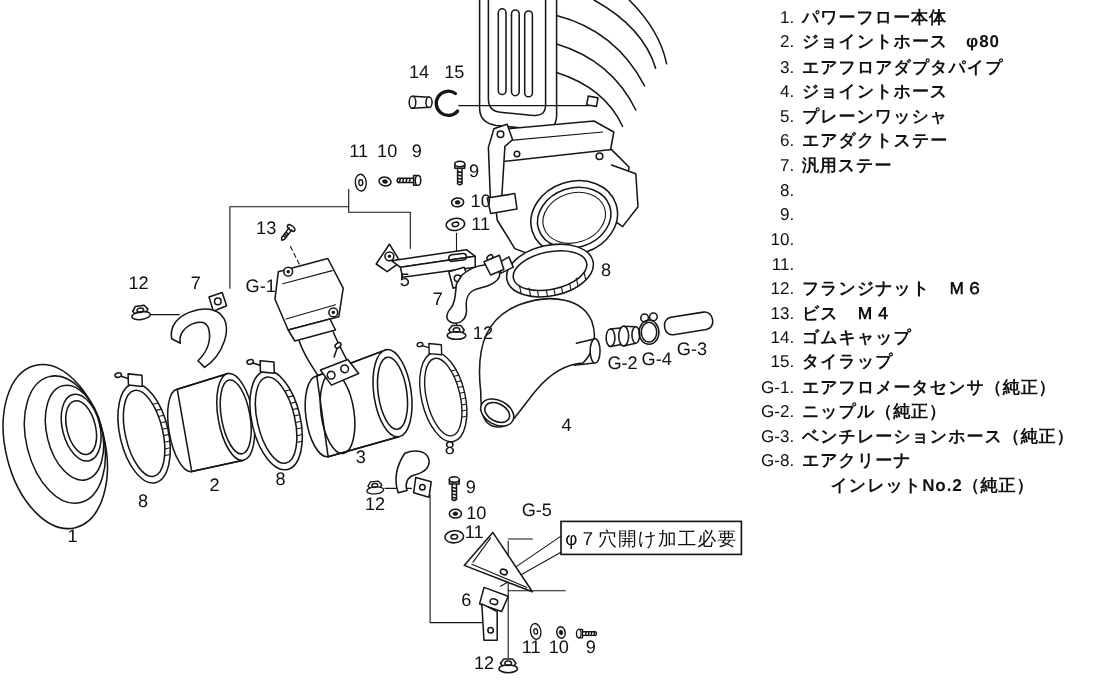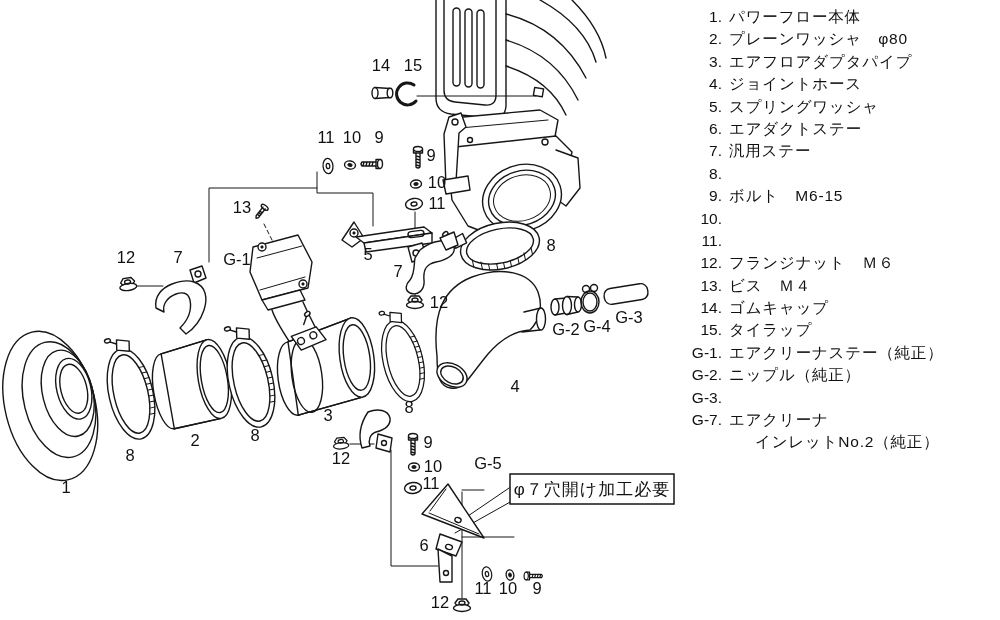--- a/index.html
+++ b/index.html
@@ -11,21 +11,21 @@
   .sf{stroke:#161616;fill:#ffffff;stroke-width:1.4;stroke-linecap:round;stroke-linejoin:round;}
   .thin{stroke:#161616;fill:none;stroke-width:1;stroke-linecap:round;}
   .blk{stroke:#161616;fill:#161616;stroke-width:.8;}
   .lbl{font-size:16.5px;fill:#111;text-anchor:middle;font-family:"Liberation Sans","DejaVu Sans",sans-serif;}
   .callout-txt{font-size:17px;fill:#111;text-anchor:middle;letter-spacing:1px;}
   
   .parts-list{position:absolute;left:684px;top:6px;width:314px;font-size:15.5px;line-height:22.4px;
               letter-spacing:.8px;white-space:nowrap;}
   .row{display:flex;height:22.4px;}
   .num{display:inline-block;width:38px;text-align:right;flex:0 0 38px;letter-spacing:0;}
-  .nm{margin-left:7px;}
+  .nm{margin-left:7px;font-weight:bold;}
   .row.indent .nm{padding-left:26px;}
 </style>
 </head>
 <body>
 
 <div class="stage">
 
   <svg class="canvas" width="680" height="620" viewBox="0 0 680 620">
 
     <defs>
@@ -297,55 +297,54 @@
   <div class="parts-list">
 
     <div id="rows">
       <div class="row">
         <span class="num">1.</span>
         <span class="nm">パワーフロー本体</span>
       </div>
 
       <div class="row">
         <span class="num">2.</span>
-        <span class="nm">プレーンワッシャ　φ80</span>
+        <span class="nm">ジョイントホース　φ80</span>
       </div>
 
       <div class="row">
         <span class="num">3.</span>
         <span class="nm">エアフロアダプタパイプ</span>
       </div>
 
       <div class="row">
         <span class="num">4.</span>
         <span class="nm">ジョイントホース</span>
       </div>
 
       <div class="row">
         <span class="num">5.</span>
-        <span class="nm">スプリングワッシャ</span>
+        <span class="nm">プレーンワッシャ</span>
       </div>
 
       <div class="row">
         <span class="num">6.</span>
         <span class="nm">エアダクトステー</span>
       </div>
 
       <div class="row">
         <span class="num">7.</span>
         <span class="nm">汎用ステー</span>
       </div>
 
       <div class="row">
         <span class="num">8.</span>
       </div>
 
       <div class="row">
         <span class="num">9.</span>
-        <span class="nm">ボルト　M6-15</span>
       </div>
 
       <div class="row">
         <span class="num">10.</span>
       </div>
 
       <div class="row">
         <span class="num">11.</span>
       </div>
 
@@ -364,35 +363,36 @@
         <span class="nm">ゴムキャップ</span>
       </div>
 
       <div class="row">
         <span class="num">15.</span>
         <span class="nm">タイラップ</span>
       </div>
 
       <div class="row">
         <span class="num">G-1.</span>
-        <span class="nm">エアクリーナステー（純正）</span>
+        <span class="nm">エアフロメータセンサ（純正）</span>
       </div>
 
       <div class="row">
         <span class="num">G-2.</span>
         <span class="nm">ニップル（純正）</span>
       </div>
 
       <div class="row">
         <span class="num">G-3.</span>
-      </div>
-
-
-      <div class="row">
-        <span class="num">G-7.</span>
+        <span class="nm">ベンチレーションホース（純正）</span>
+      </div>
+
+
+      <div class="row">
+        <span class="num">G-8.</span>
         <span class="nm">エアクリーナ</span>
       </div>
 
       <div class="row indent">
         <span class="num"></span>
         <span class="nm">インレットNo.2（純正）</span>
       </div>
     </div>
   </div>
 </div>

